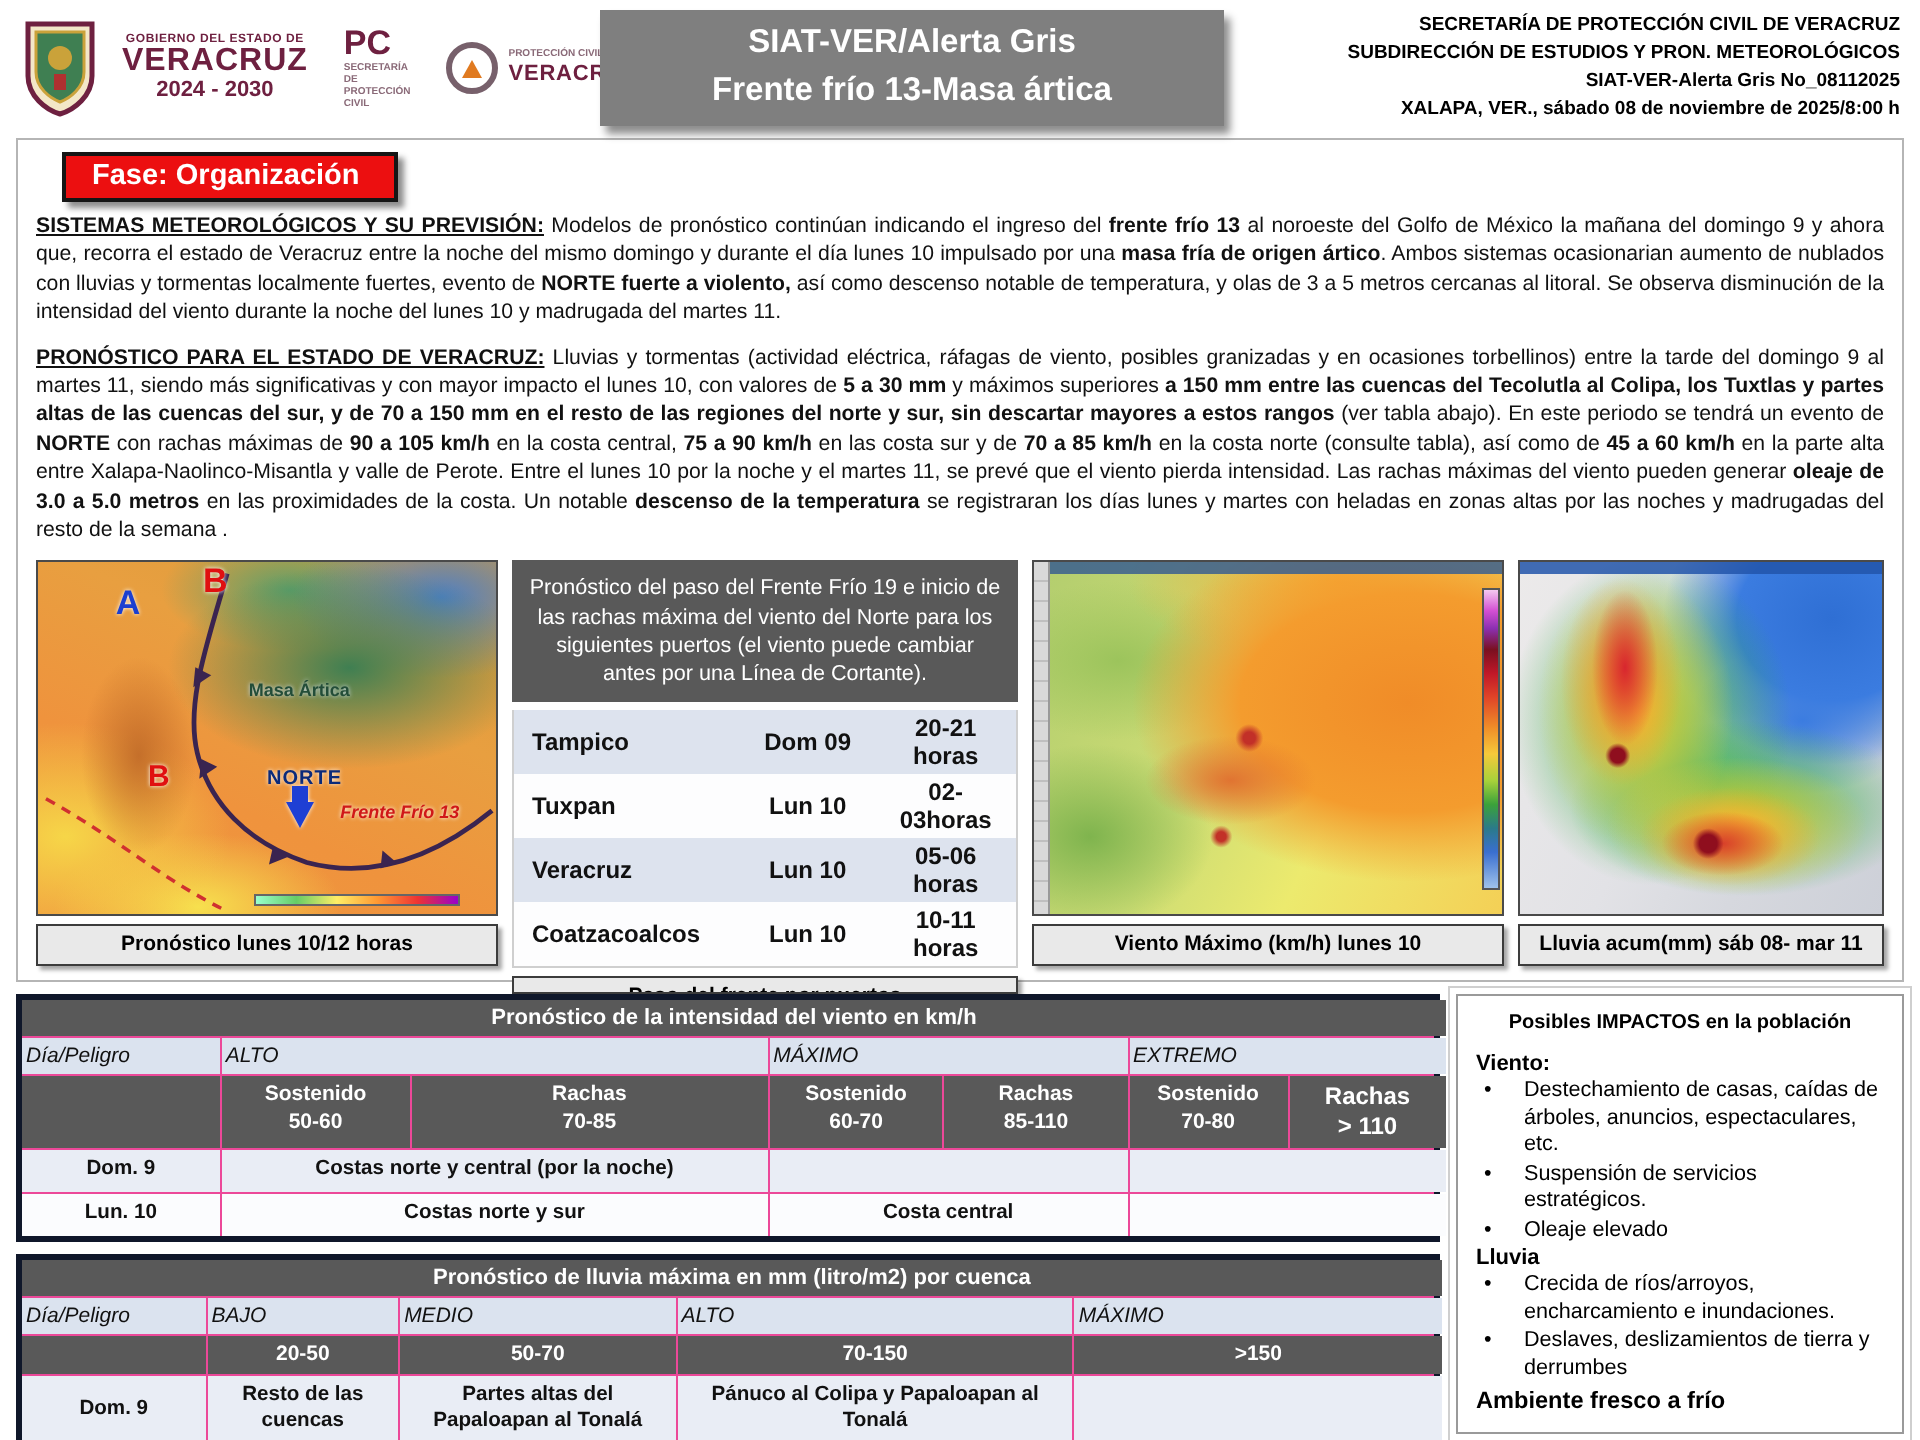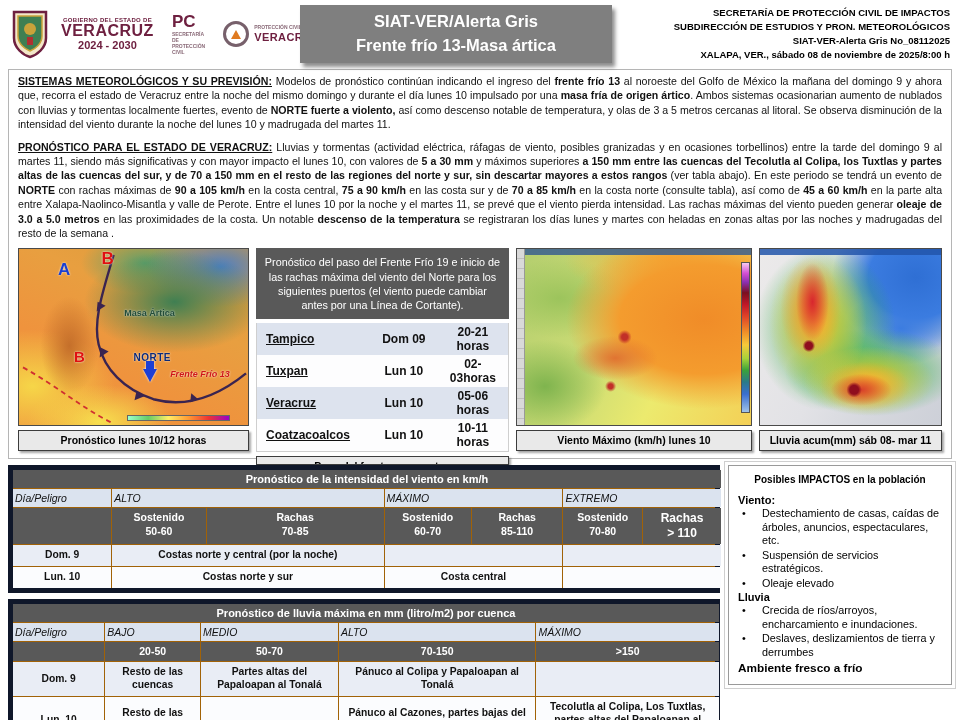--- a/index.html
+++ b/index.html
@@ -95,30 +95,30 @@
       linear-gradient(115deg, #eceaea 0%, #e2e2e6 45%, #d6d8de 70%, #cdd0d8 100%); }
 
   
   .ports-head { background:#595959; color:#fff; font-size:10.8px; line-height:1.3; text-align:center;
       padding:7px 8px; font-weight:400; }
   .ports-table { flex:1; display:flex; flex-direction:column; border:1px solid #cfcfcf; border-top:none; }
   .ports-row { flex:1; display:flex; align-items:center; font-size:12px; font-weight:600; color:#111; }
   .ports-row:nth-child(odd) { background:#dde3ee; }
   .ports-row:nth-child(even) { background:#fdfdfe; }
   .pcell { padding:2px 4px; }
-  .pcell.c1 { width:45%; text-align:left; padding-left:9px;text-decoration:underline; }
+  .pcell.c1 { width:45%; text-align:left; padding-left:9px; }
   .pcell.c2 { width:27%; text-align:center; }
   .pcell.c3 { width:28%; text-align:center; }
 
   
   .bottom { display:flex; gap:8px; margin:6px 8px 0 8px; align-items:flex-start; }
   .bleft { width:712px; flex:0 0 712px; }
   .bright { flex:1; }
 
-  .gridtable { display:grid; gap:1px; background:#a16207; border:5px solid #0f172a; margin-bottom:6px; }
+  .gridtable { display:grid; gap:1px; background:#ec4899; border:3px solid #0f172a; margin-bottom:6px; }
   .wind { grid-template-columns:14% 13.3% 25.2% 12.3% 12.9% 11.2% 11.1%; }
   .rain { grid-template-columns:13% 13.5% 19.5% 28% 26%; }
   .gt-title { grid-column:1/-1; background:#595959; color:#fff; font-weight:bold; font-size:11px;
       text-align:center; padding:3px 0; }
   .gt-h1 { background:#dbe3ef; font-size:10.5px; padding:3px 2px; color:#111;font-style:italic; }
   .gt-h2 { background:#595959; color:#fff; font-size:10.5px; font-weight:600; text-align:center;
       padding:3px 2px; white-space:pre-line; line-height:1.25; }
   .gt-h2.big { font-size:12px; }
   .gt-cell { font-size:10.3px; font-weight:600; text-align:center; padding:4px 3px; color:#111; line-height:1.25;
       display:flex; align-items:center; justify-content:center; }
@@ -170,28 +170,29 @@
           <div class="s">PROTECCIÓN CIVIL</div>
           <div class="n">VERACRUZ</div>
         </div>
       </div>
     </div>
     <div class="titlebox">
       <div>SIAT-VER/Alerta Gris</div>
       <div>Frente frío 13-Masa ártica</div>
     </div>
     <div class="info">
-      <div>SECRETARÍA DE PROTECCIÓN CIVIL DE IMPACTOS</div>
+      <div>SECRETARÍA DE PROTECCIÓN CIVIL DE VERACRUZ</div>
       <div>SUBDIRECCIÓN DE ESTUDIOS Y PRON. METEOROLÓGICOS</div>
       <div>SIAT-VER-Alerta Gris No_08112025</div>
       <div>XALAPA, VER., sábado 08 de noviembre de 2025/8:00 h</div>
     </div>
   </header>
 
   <section class="mainbox">
+    <div class="badge">Fase: Organización</div>
     <p class="para"><span style="font-weight: bold; text-decoration: underline;">SISTEMAS METEOROLÓGICOS Y SU PREVISIÓN:</span><span>  Modelos de pronóstico continúan indicando el ingreso del </span><span style="font-weight: bold;">frente frío 13</span><span> al noroeste del Golfo de México la mañana del domingo 9 y ahora que, recorra el estado de Veracruz entre la noche del mismo domingo y durante el día lunes 10 impulsado por una </span><span style="font-weight: bold;">masa fría de origen ártico</span><span>. Ambos sistemas ocasionarian aumento de nublados con lluvias y tormentas localmente fuertes, evento de </span><span style="font-weight: bold;">NORTE fuerte a violento,</span><span> así como descenso notable de temperatura, y olas de 3 a 5 metros cercanas al litoral. Se observa disminución de la intensidad del viento durante la noche del lunes 10 y madrugada del martes 11.</span></p>
     <p class="para"><span style="font-weight: bold; text-decoration: underline;">PRONÓSTICO PARA EL ESTADO DE VERACRUZ:</span><span> Lluvias y tormentas (actividad eléctrica, ráfagas de viento, posibles granizadas y en ocasiones torbellinos) entre la tarde del domingo 9 al martes 11, siendo más significativas y con mayor impacto el lunes 10, con valores de </span><span style="font-weight: bold;">5 a 30 mm</span><span> y máximos superiores </span><span style="font-weight: bold;">a 150 mm entre las cuencas del Tecolutla al Colipa, los Tuxtlas y partes altas de las cuencas del sur, y de 70 a 150 mm en el resto de las regiones del norte y sur, sin descartar mayores a estos rangos</span><span> (ver tabla abajo). En este periodo se tendrá un evento de </span><span style="font-weight: bold;">NORTE</span><span> con rachas máximas de </span><span style="font-weight: bold;">90 a 105 km/h</span><span> en la costa central, </span><span style="font-weight: bold;">75 a 90 km/h</span><span> en las costa sur y de </span><span style="font-weight: bold;">70 a 85 km/h</span><span> en la costa norte (consulte tabla), así como de </span><span style="font-weight: bold;">45 a 60 km/h</span><span> en la parte alta entre Xalapa-Naolinco-Misantla y valle de Perote. Entre el lunes 10 por la noche y el martes 11, se prevé que el viento pierda intensidad. Las rachas máximas del viento pueden generar </span><span style="font-weight: bold;">oleaje de 3.0 a 5.0 metros</span><span> en las proximidades de la costa. Un notable </span><span style="font-weight: bold;">descenso de la temperatura</span><span> se registraran los días lunes y martes con heladas en zonas altas por las noches y madrugadas del resto de la semana .</span></p>
 
     <div class="mapsrow">
 
       <div class="panel" style="flex:0 0 231px">
         <div class="mapbox map1">
           <svg class="front" viewBox="0 0 230 175">
             <path d="M95,5 C85,40 74,70 80,95 C86,120 105,140 135,150 C165,158 196,150 228,124" fill="none" stroke="#3a2450" stroke-width="2.4"></path>
             <polygon points="79,52 87,56 78,62" fill="#3a2450"></polygon>

